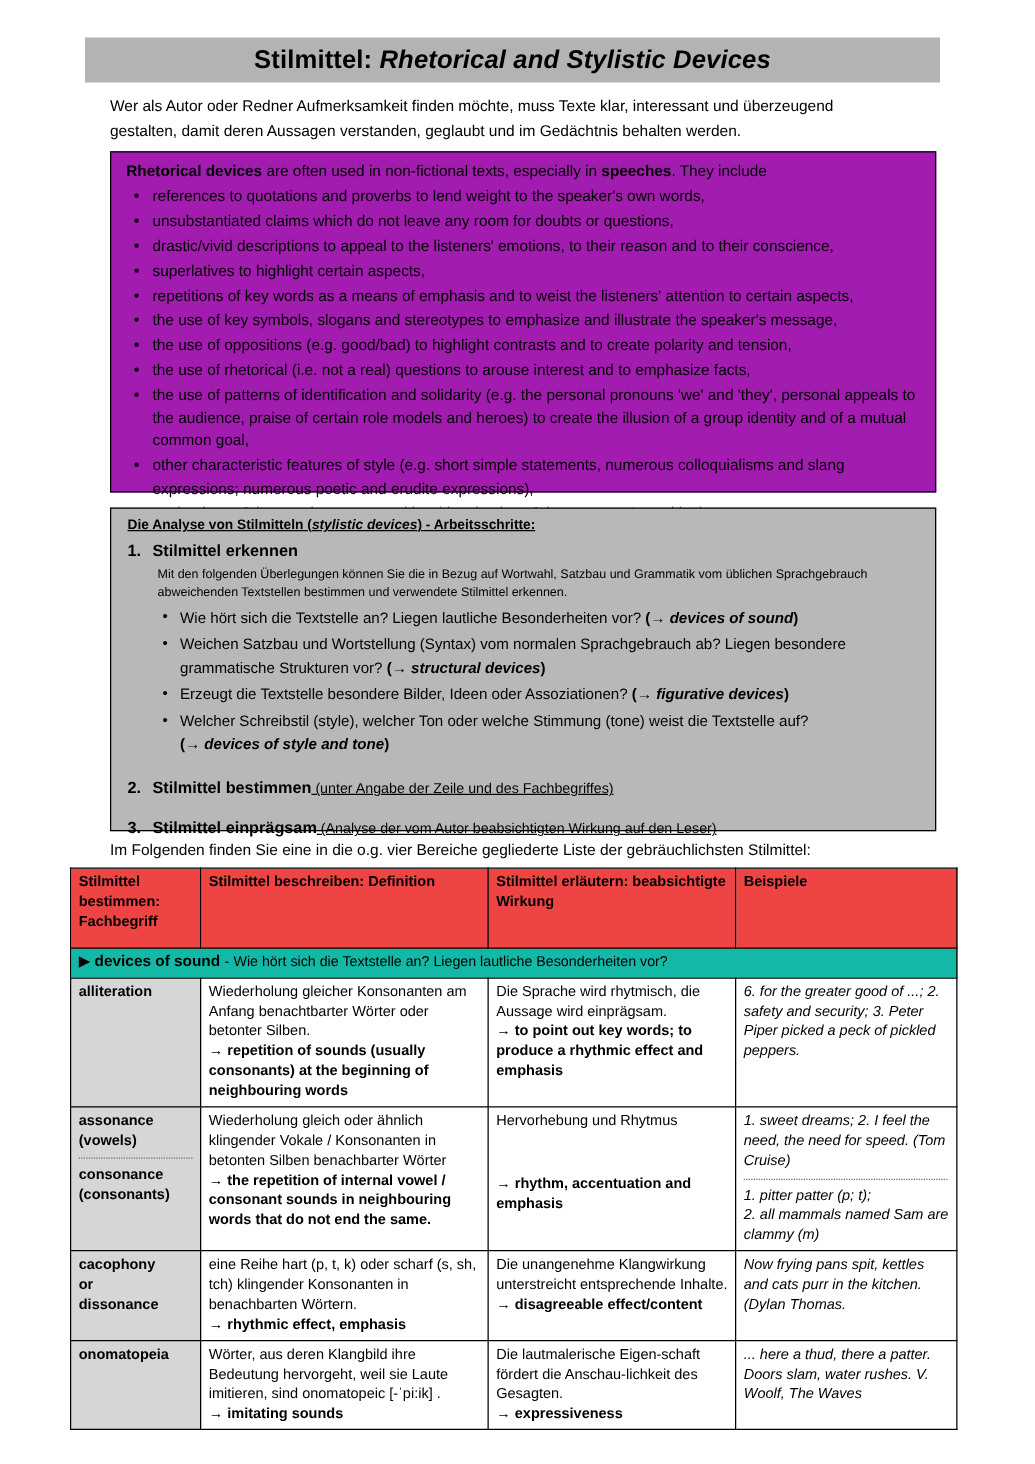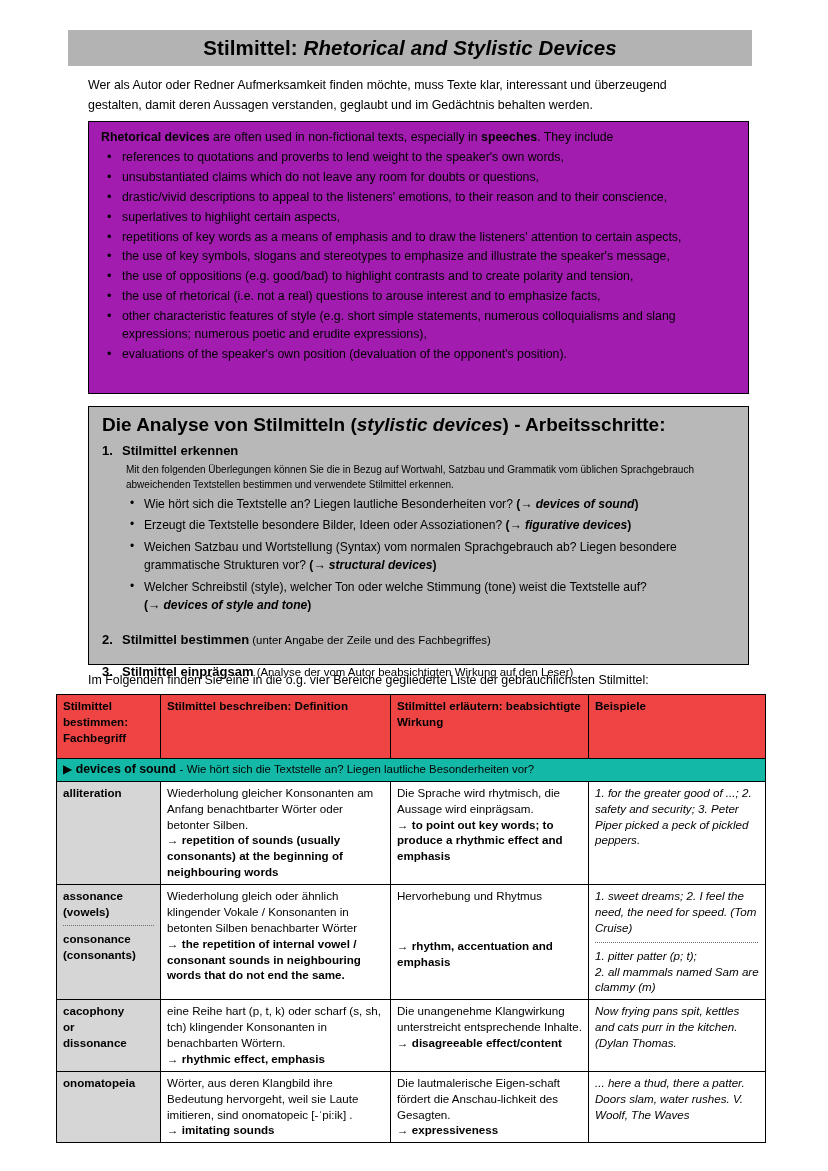--- a/index.html
+++ b/index.html
@@ -50,29 +50,29 @@
     font-size: 13px; color: #000;
   }
 
   
   .box2 {
     position: absolute; left: 88px; top: 406px; width: 661px; height: 259px;
     border: 1.3px solid #000; background: #b8b8b8;
     padding: 7px 10px 6px 13px;
   }
   .box2 .hd {
-    font-size: 19px; font-weight: bold; 
+    font-size: 11px; font-weight: bold; text-decoration: underline;
     margin-bottom: 7px;
   }
   .box2 .hd i { font-style: italic; }
   .step { display: flex; font-size: 13px; }
   .step .num { font-weight: bold; width: 20px; flex: none; }
   .step .body { flex: 1; }
   .step-title { font-weight: bold; font-size: 13px; }
-  .step-note { font-weight: normal; font-size: 11.4px; }
+  .step-note { font-weight: normal; font-size: 11.4px; text-decoration: underline; }
   .b2para {
     font-size: 10px; line-height: 1.5; margin: 4px 0 2px 24px;
   }
   .box2 ul { list-style: none; margin: 2px 0 0 24px; padding: 0; }
   .box2 li {
     position: relative; padding-left: 18px;
     font-size: 12.1px; line-height: 1.52; margin-top: 3px;
   }
   .box2 li::before {
     content: "\2022"; position: absolute; left: 4px; top: -1px; font-size: 12px;
@@ -155,43 +155,44 @@
 
   <div class="intro">Wer als Autor oder Redner Aufmerksamkeit finden möchte, muss Texte klar, interessant und überzeugend gestalten, damit deren Aussagen verstanden, geglaubt und im Gedächtnis behalten werden.</div>
 
   <div class="box1">
     <div class="lead"><span class="bold">Rhetorical devices</span><span> are often used in non-fictional texts, especially in </span><span class="bold">speeches</span><span>. They include</span></div>
     <ul>
       <li>references to quotations and proverbs to lend weight to the speaker's own words,</li>
       <li>unsubstantiated claims which do not leave any room for doubts or questions,</li>
       <li>drastic/vivid descriptions to appeal to the listeners' emotions, to their reason and to their conscience,</li>
       <li>superlatives to highlight certain aspects,</li>
-      <li>repetitions of key words as a means of emphasis and to draw the listeners' attention to certain aspects,</li>
+      <li>repetitions of key words as a means of emphasis and to weist the listeners' attention to certain aspects,</li>
       <li>the use of key symbols, slogans and stereotypes to emphasize and illustrate the speaker's message,</li>
       <li>the use of oppositions (e.g. good/bad) to highlight contrasts and to create polarity and tension,</li>
       <li>the use of rhetorical (i.e. not a real) questions to arouse interest and to emphasize facts,</li>
+      <li>the use of patterns of identification and solidarity (e.g. the personal pronouns 'we' and 'they', personal appeals to the audience, praise of certain role models and heroes) to create the illusion of a group identity and of a mutual common goal,</li>
       <li>other characteristic features of style (e.g. short simple statements, numerous colloquialisms and slang expressions; numerous poetic and erudite expressions),</li>
       <li>evaluations of the speaker's own position (devaluation of the opponent's position).</li>
     </ul>
   </div>
 
   <div class="box2">
     <div class="hd"><span>Die Analyse von Stilmitteln (</span><i>stylistic devices</i><span>) - Arbeitsschritte:</span></div>
 
     <div class="step">
       <div class="num">1.</div>
       <div class="body">
         <div class="step-title">Stilmittel erkennen</div>
       </div>
     </div>
     <div class="b2para">Mit den folgenden Überlegungen können Sie die in Bezug auf Wortwahl, Satzbau und Grammatik vom üblichen Sprachgebrauch abweichenden Textstellen bestimmen und verwendete Stilmittel erkennen.</div>
     <ul>
       <li><span>Wie hört sich die Textstelle an? Liegen lautliche Besonderheiten vor? </span><b><span>(→ </span><i>devices of sound</i><span>)</span></b></li>
+      <li><span>Weichen Satzbau und Wortstellung (Syntax) vom normalen Sprachgebrauch ab? Liegen besondere grammatische Strukturen vor? </span><b><span>(→ </span><i>structural devices</i><span>)</span></b></li>
       <li><span>Erzeugt die Textstelle besondere Bilder, Ideen oder Assoziationen? </span><b><span>(→ </span><i>figurative devices</i><span>)</span></b></li>
-      <li><span>Weichen Satzbau und Wortstellung (Syntax) vom normalen Sprachgebrauch ab? Liegen besondere grammatische Strukturen vor? </span><b><span>(→ </span><i>structural devices</i><span>)</span></b></li>
       <li><span>Welcher Schreibstil (style), welcher Ton oder welche Stimmung (tone) weist die Textstelle auf? </span><br><b><span>(→ </span><i>devices of style and tone</i><span>)</span></b></li>
     </ul>
 
     <div class="step step2">
       <div class="num">2.</div>
       <div class="body"><span class="step-title">Stilmittel bestimmen</span><span class="step-note"> (unter Angabe der Zeile und des Fachbegriffes)</span></div>
     </div>
 
     <div class="step step3">
       <div class="num">3.</div>
@@ -229,21 +230,21 @@
       <tr>
         <td class="term">alliteration</td>
         <td>
           <div>Wiederholung gleicher Konsonanten am Anfang benachtbarter Wörter oder betonter Silben.</div>
           <div class="bold">→ repetition of sounds (usually consonants) at the beginning of neighbouring words</div>
         </td>
         <td>
           <div>Die Sprache wird rhytmisch, die Aussage wird einprägsam.</div>
           <div class="bold">→  to point out key words; to produce a rhythmic effect and emphasis</div>
         </td>
-        <td class="ex">1. for the greater good of ...; 2. safety and security; 3.  Peter Piper picked a peck of pickled peppers.</td>
+        <td class="ex">6. for the greater good of ...; 2. safety and security; 3.  Peter Piper picked a peck of pickled peppers.</td>
       </tr>
 
       <tr>
         <td class="term">
           <span>assonance</span>
           <span class="sub">(vowels)</span>
           <div class="dotrule"></div>
           <span>consonance</span>
           <span class="sub">(consonants)</span>
         </td>

